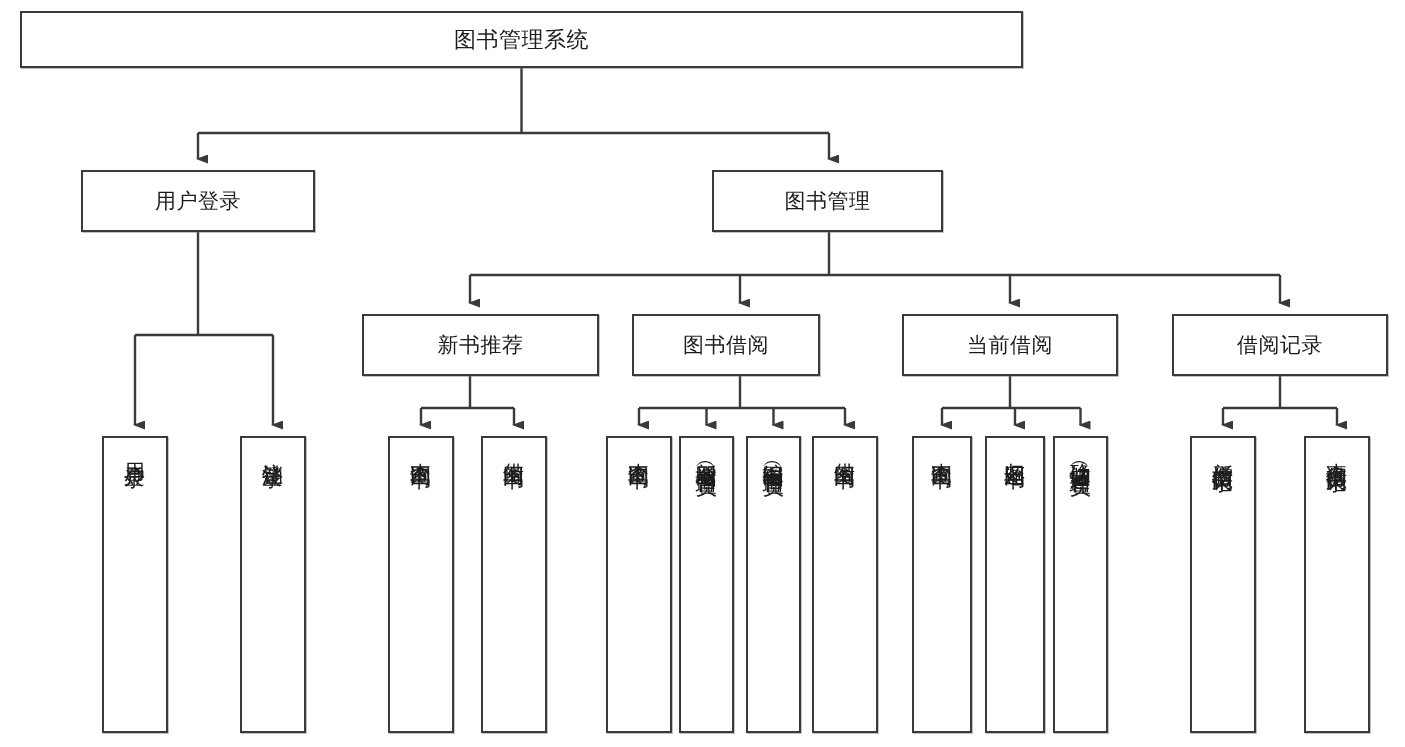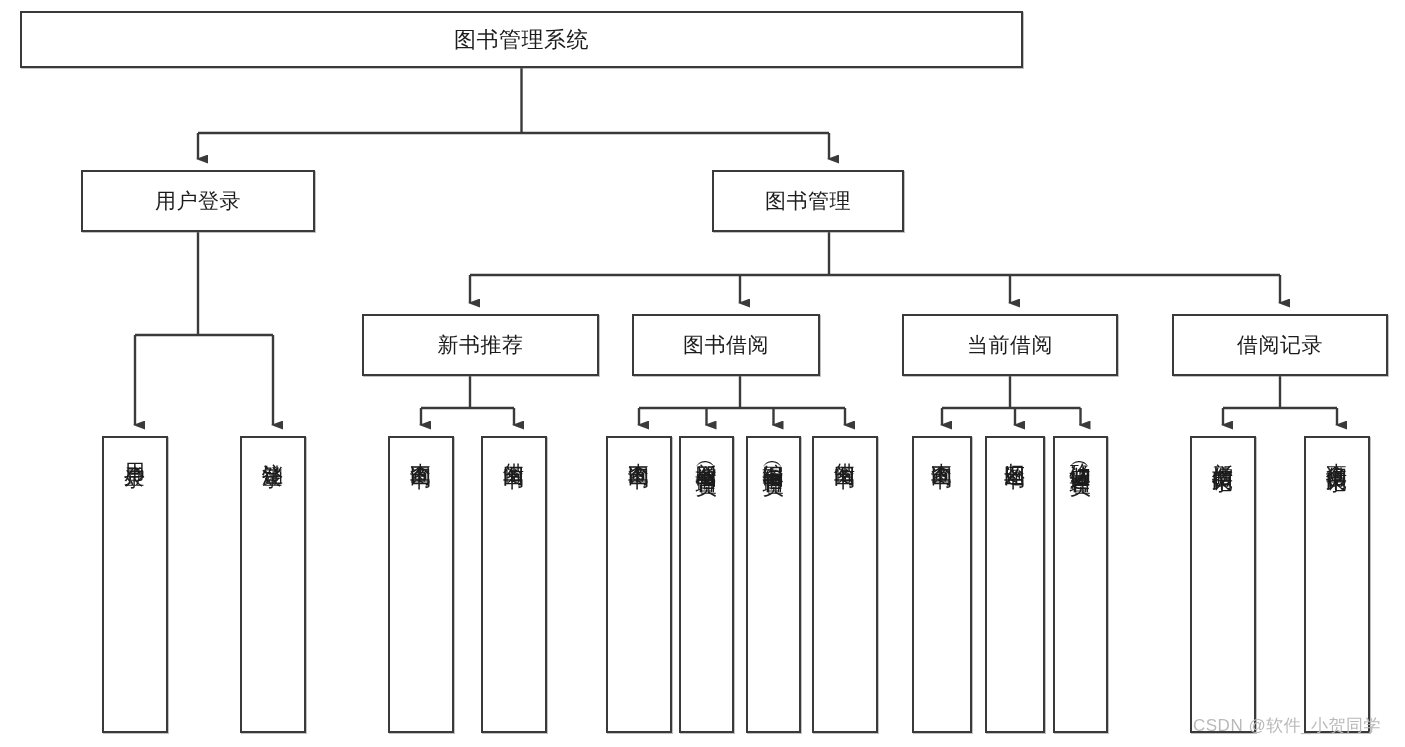--- a/index.html
+++ b/index.html
@@ -119,21 +119,21 @@
       </g>
   </svg>
 
   <div id="nodes-layer">
       <div class="node h root" style="left: 20px; top: 11px; width: 1003px; height: 57px;">
         <span class="lbl">图书管理系统</span>
       </div>
       <div class="node h" style="left: 81px; top: 170px; width: 234px; height: 62px;">
         <span class="lbl">用户登录</span>
       </div>
-      <div class="node h" style="left: 712px; top: 170px; width: 192px; height: 62px;">
+      <div class="node h" style="left: 712px; top: 170px; width: 231px; height: 62px;">
         <span class="lbl">图书管理</span>
       </div>
       <div class="node h" style="left: 362px; top: 314px; width: 237px; height: 62px;">
         <span class="lbl">新书推荐</span>
       </div>
       <div class="node h" style="left: 632px; top: 314px; width: 188px; height: 62px;">
         <span class="lbl">图书借阅</span>
       </div>
       <div class="node h" style="left: 902px; top: 314px; width: 216px; height: 62px;">
         <span class="lbl">当前借阅</span>
@@ -175,14 +175,13 @@
         <span class="lbl">确认归还（管理员）</span>
       </div>
       <div class="node v" style="left: 1190px; top: 436px; width: 66px; height: 297px;">
         <span class="lbl">新增借阅记录</span>
       </div>
       <div class="node v" style="left: 1304px; top: 436px; width: 66px; height: 297px;">
         <span class="lbl">查询借阅记录</span>
       </div>
     </div>
 
-  <div class="watermark" style="left: 1193px; top: 714px; color: rgb(185, 185, 185);">CSDN @软件_小贺同学</div>
 </div>
 
 </body></html>

